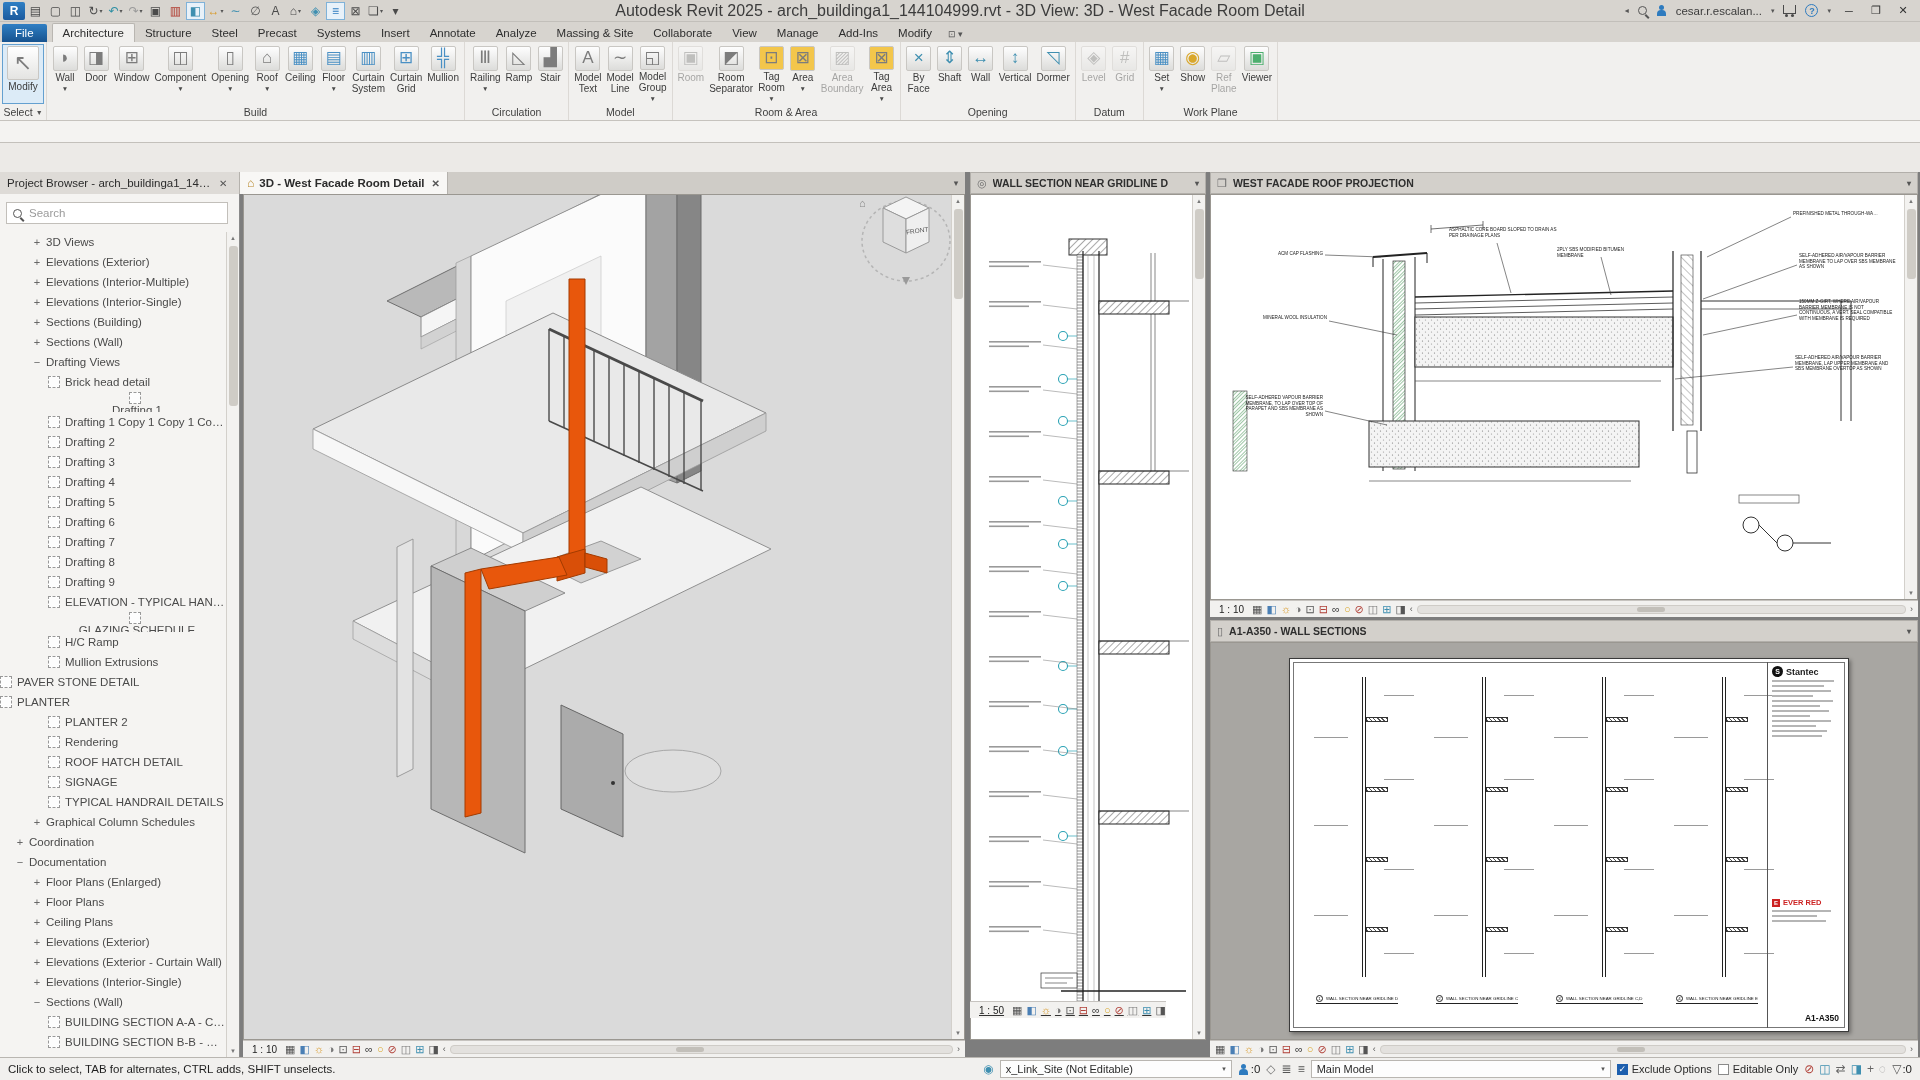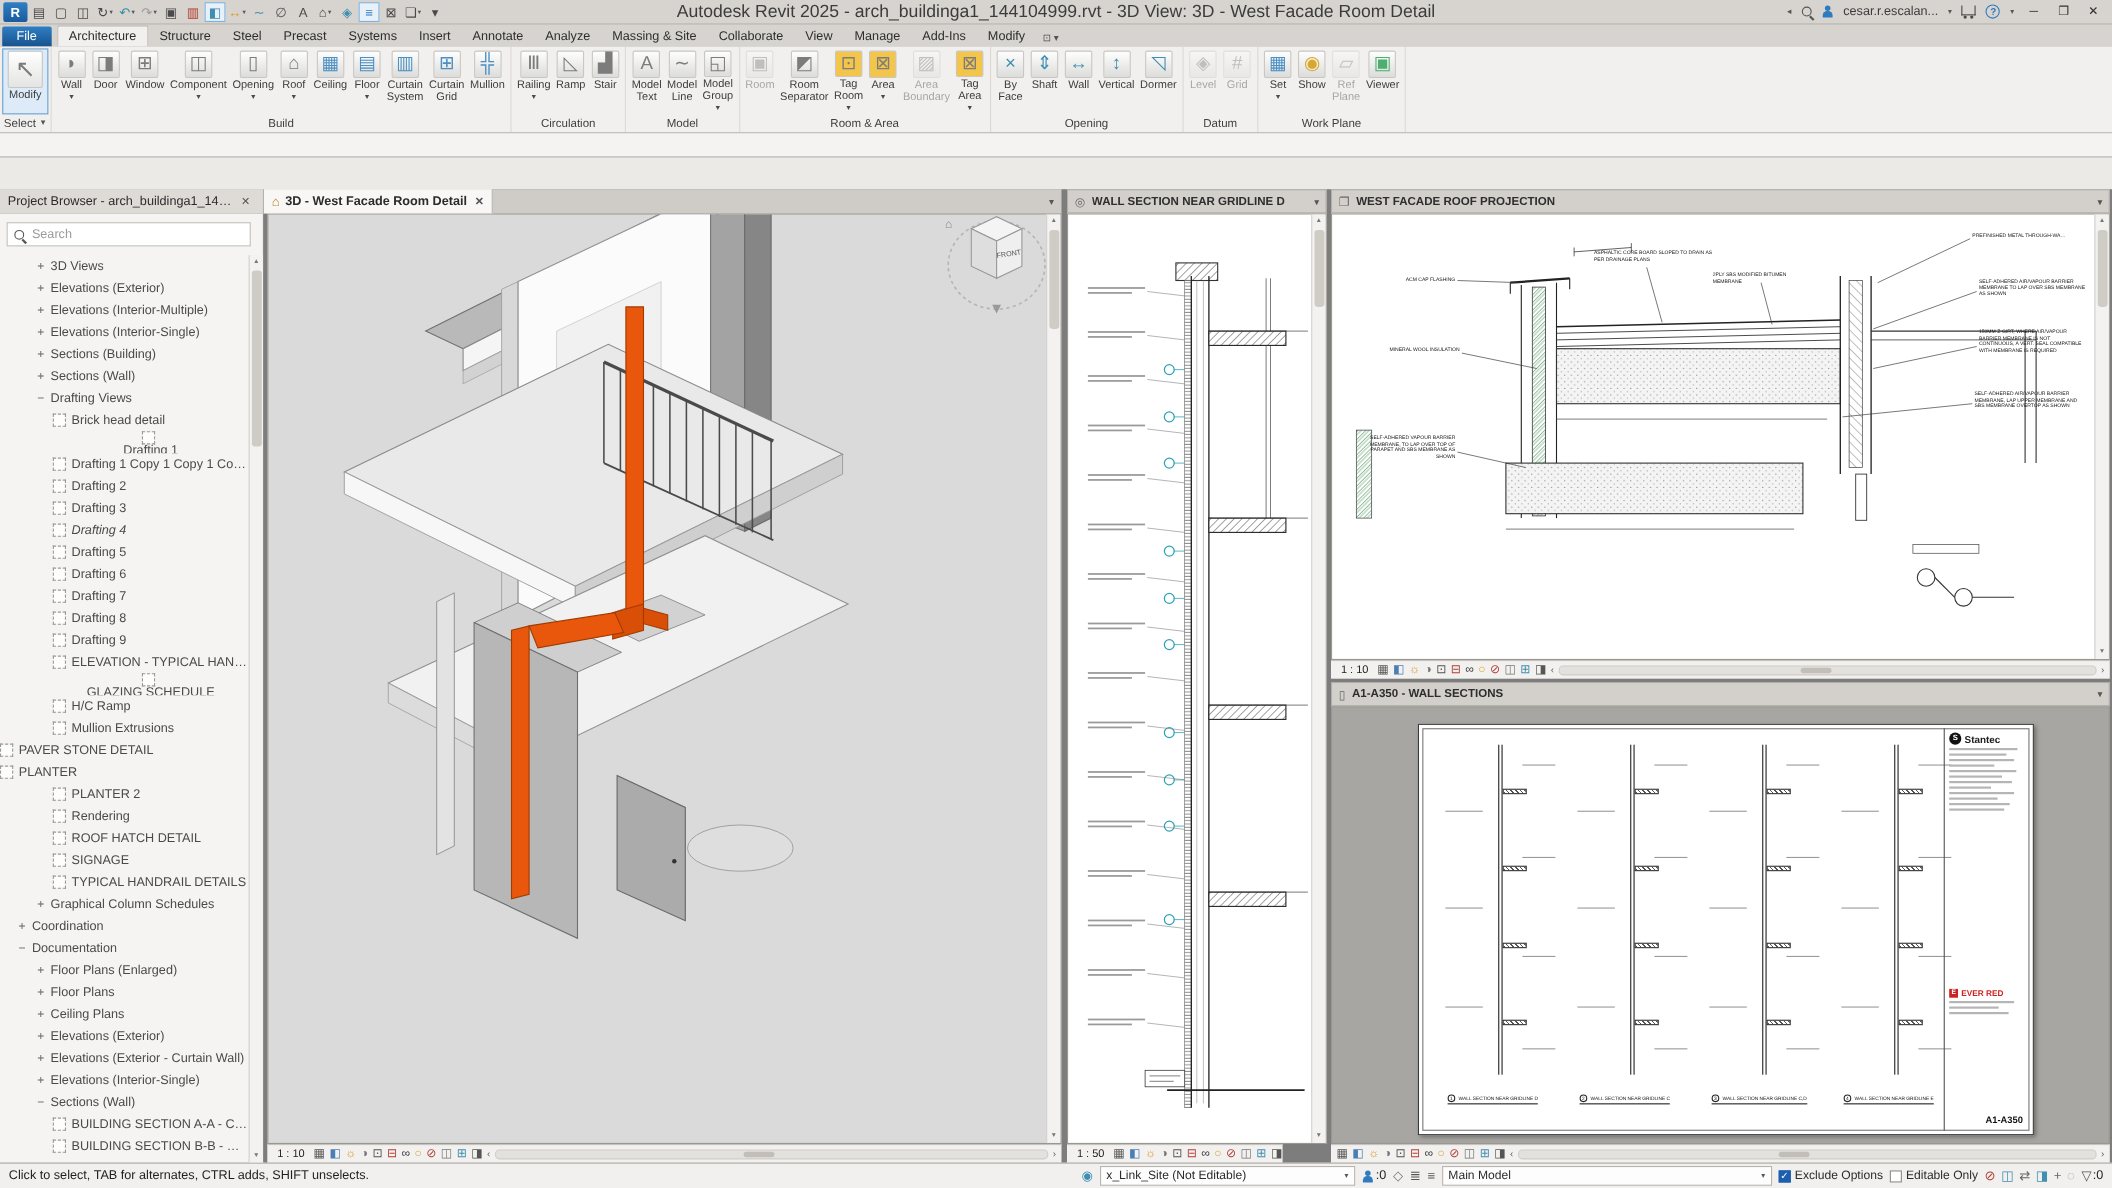--- a/index.html
+++ b/index.html
@@ -388,21 +388,21 @@
         <span style="overflow: hidden; text-overflow: ellipsis;">Drafting 1 Copy 1 Copy 1 Copy 1</span>
       </div>
       <div class="trow" style="padding-left: 48px;">
         <span class="tleaf"></span>
         <span style="overflow: hidden; text-overflow: ellipsis;">Drafting 2</span>
       </div>
       <div class="trow" style="padding-left: 48px;">
         <span class="tleaf"></span>
         <span style="overflow: hidden; text-overflow: ellipsis;">Drafting 3</span>
       </div>
-      <div class="trow" style="padding-left: 48px; font-style: italic;">
+      <div class="trow" style="padding-left: 48px;">
         <span class="tleaf"></span>
         <span style="overflow: hidden; text-overflow: ellipsis;">Drafting 4</span>
       </div>
       <div class="trow" style="padding-left: 48px;">
         <span class="tleaf"></span>
         <span style="overflow: hidden; text-overflow: ellipsis;">Drafting 5</span>
       </div>
       <div class="trow" style="padding-left: 48px;">
         <span class="tleaf"></span>
         <span style="overflow: hidden; text-overflow: ellipsis;">Drafting 6</span>
@@ -712,21 +712,21 @@
       <rect x="988" y="925" width="52" height="1.6" fill="#9a9a9a"></rect>
       <rect x="988" y="929.5" width="40" height="1.6" fill="#9a9a9a"></rect>
       <line x1="1042" y1="929" x2="1076" y2="933" stroke="#777" stroke-width="0.5"></line>
     </svg>
   <div class="vscroll" style="right:0;top:0;bottom:0">
     <div class="sarr">▲</div>
     <div class="sthumb" style="top:14px;height:70px"></div>
     <div class="sarr" style="position:absolute;bottom:0;left:0;right:0">▼</div>
   </div>
 </div>
-<div class="viewbar" id="vbmid" style="left:970px;top:1040px;width:196px;">
+<div class="viewbar" id="vbmid" style="left:970px;top:1001px;width:196px;text-decoration:underline;">
     <span class="vbscale">1 : 50</span>
     <span class="vbi" style="color: rgb(85, 85, 85);">▦</span>
     <span class="vbi" style="color: rgb(74, 127, 181);">◧</span>
     <span class="vbi" style="color: rgb(217, 155, 43);">☼</span>
     <span class="vbi" style="color: rgb(119, 119, 119);">◑</span>
     <span class="vbi" style="color: rgb(85, 85, 85);">⊡</span>
     <span class="vbi" style="color: rgb(176, 64, 56);">⊟</span>
     <span class="vbi" style="color: rgb(68, 68, 68);">∞</span>
     <span class="vbi" style="color: rgb(217, 167, 43);">○</span>
     <span class="vbi" style="color: rgb(176, 64, 56);">⊘</span>

